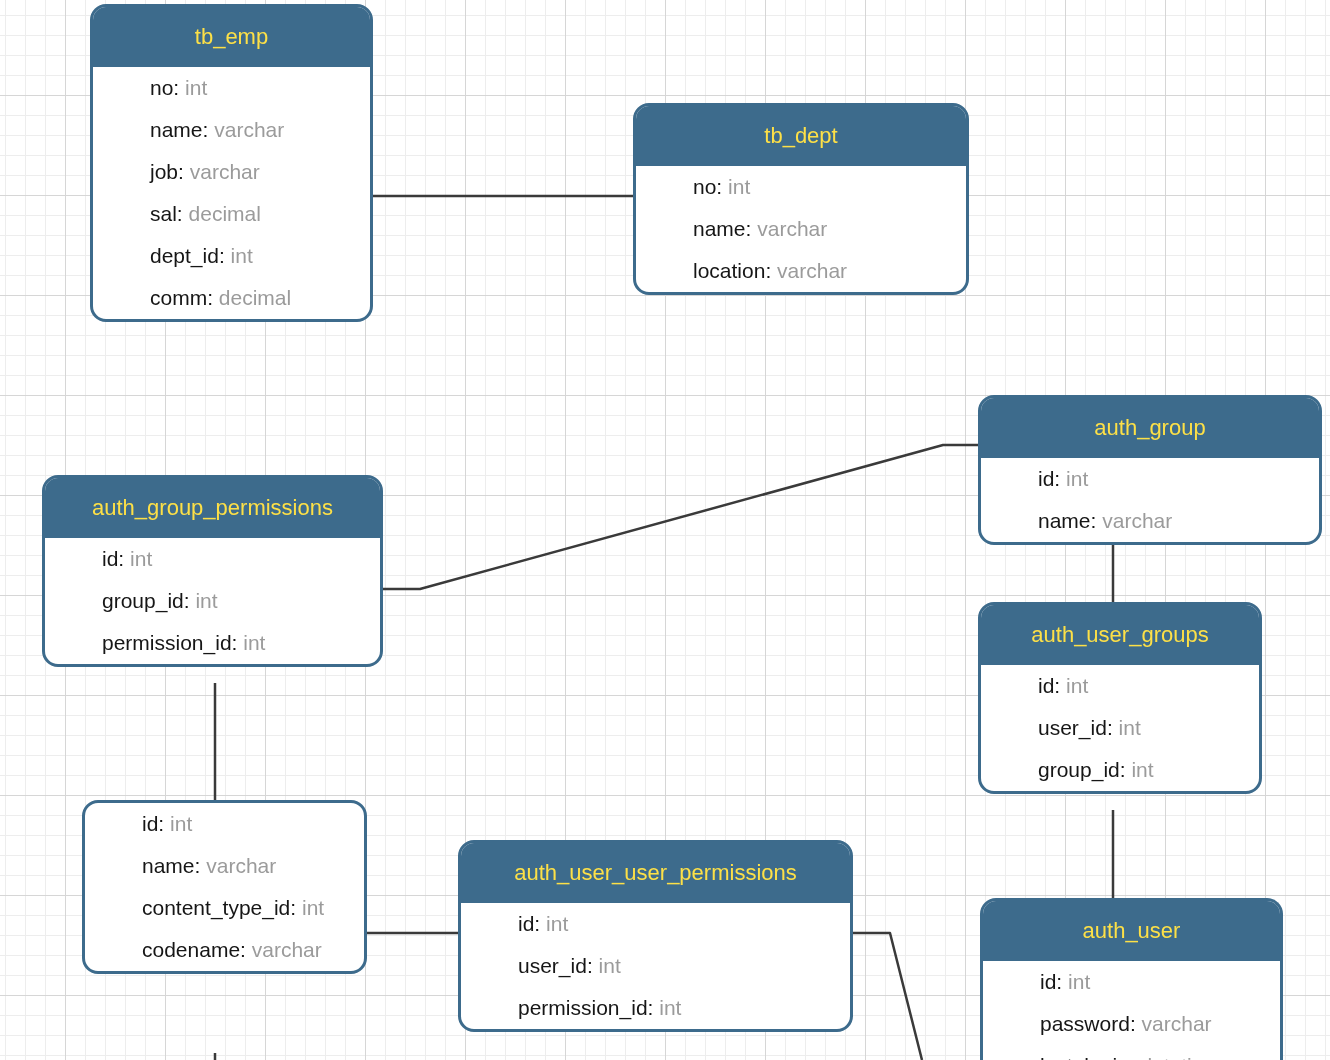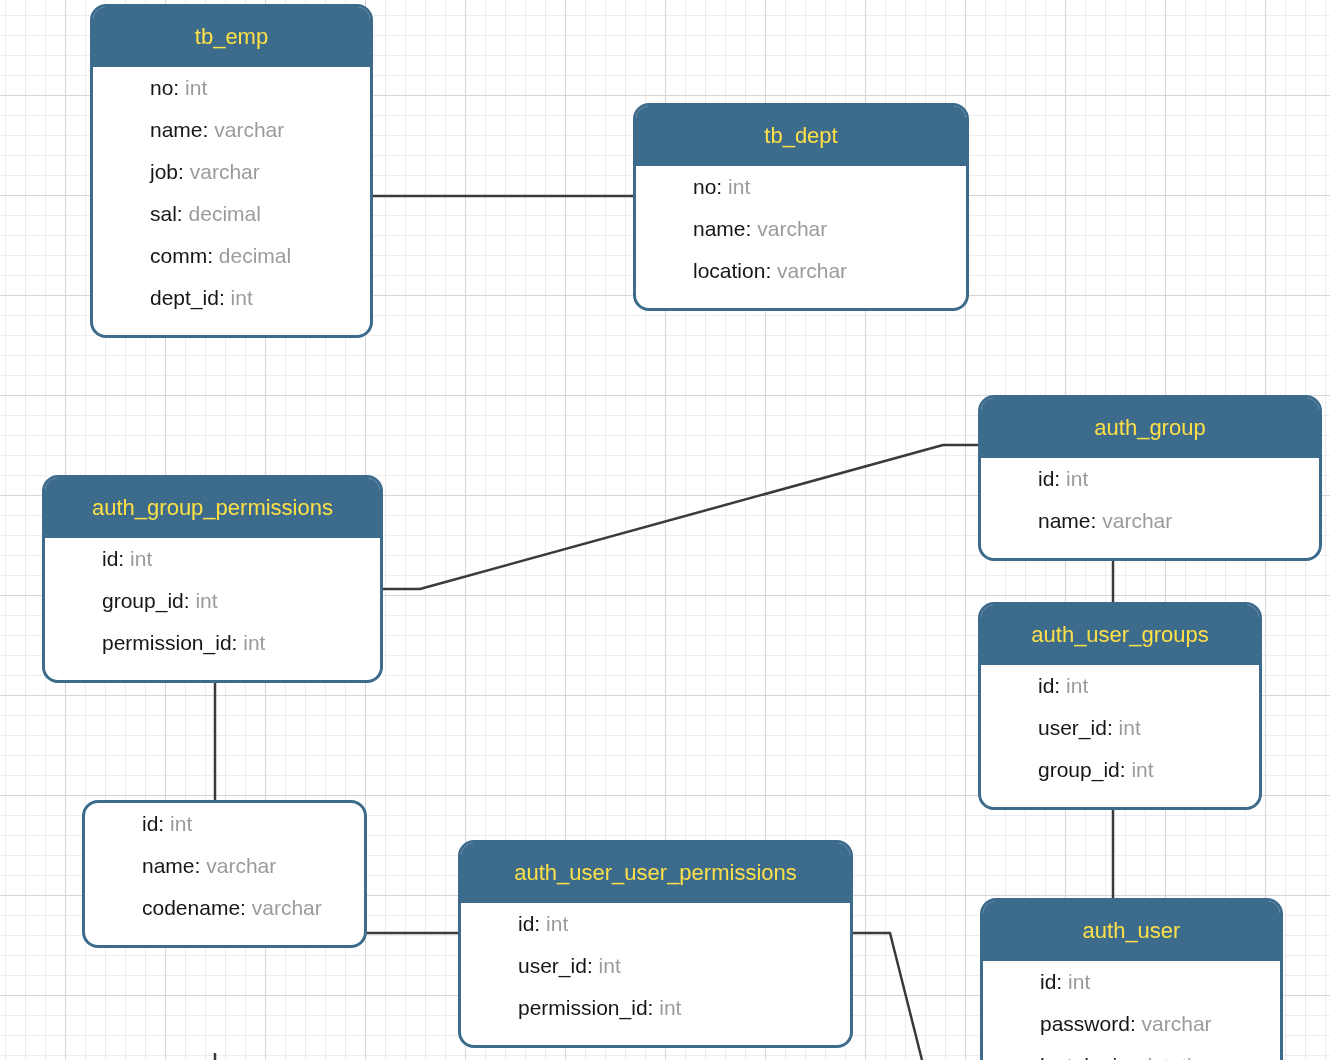--- a/index.html
+++ b/index.html
@@ -22,21 +22,21 @@
   svg.wires{position:absolute;left:0;top:0;z-index:1;}
   .db-table{
     position:absolute;z-index:2;box-sizing:border-box;
     background:#ffffff;border:3px solid #3d6b8c;border-radius:16px;
     overflow:hidden;
   }
   .thead{
     height:60px;line-height:60px;text-align:center;
     background:#3d6b8c;color:#fde047;font-size:22px;
   }
-  .tbody{padding:0 6px 16px 57px;}
+  .tbody{padding:0 6px 0 57px;}
   .frow{height:42px;line-height:42px;font-size:21px;white-space:nowrap;}
   .fname{color:#161616;}
   .fname::after{content:": ";color:#161616;white-space:pre;}
   .ftype{color:#9b9b9b;}
 </style>
 </head>
 <body>
 
 <div class="canvas">
 
@@ -53,22 +53,22 @@
 
   <div class="db-table" style="left:90px;top:4px;width:283px;">
     <div class="thead">
       <span>tb_emp</span>
     </div>
     <div class="tbody">
       <div class="frow"><span class="fname">no</span><span class="ftype">int</span></div>
       <div class="frow"><span class="fname">name</span><span class="ftype">varchar</span></div>
       <div class="frow"><span class="fname">job</span><span class="ftype">varchar</span></div>
       <div class="frow"><span class="fname">sal</span><span class="ftype">decimal</span></div>
+      <div class="frow"><span class="fname">dept_id</span><span class="ftype">int</span></div>
       <div class="frow"><span class="fname">comm</span><span class="ftype">decimal</span></div>
-      <div class="frow"><span class="fname">dept_id</span><span class="ftype">int</span></div>
     </div>
   </div>
 
   <div class="db-table" style="left:633px;top:103px;width:336px;">
     <div class="thead">
       <span>tb_dept</span>
     </div>
     <div class="tbody">
       <div class="frow"><span class="fname">no</span><span class="ftype">int</span></div>
       <div class="frow"><span class="fname">name</span><span class="ftype">varchar</span></div>
@@ -105,20 +105,21 @@
       <div class="frow"><span class="fname">id</span><span class="ftype">int</span></div>
       <div class="frow"><span class="fname">user_id</span><span class="ftype">int</span></div>
       <div class="frow"><span class="fname">group_id</span><span class="ftype">int</span></div>
     </div>
   </div>
 
   <div class="db-table" style="left:82px;top:800px;width:285px;">
     <div class="tbody">
       <div class="frow"><span class="fname">id</span><span class="ftype">int</span></div>
       <div class="frow"><span class="fname">name</span><span class="ftype">varchar</span></div>
+      <div class="frow"><span class="fname">content_type_id</span><span class="ftype">int</span></div>
       <div class="frow"><span class="fname">codename</span><span class="ftype">varchar</span></div>
     </div>
   </div>
 
   <div class="db-table" style="left:458px;top:840px;width:395px;">
     <div class="thead">
       <span>auth_user_user_permissions</span>
     </div>
     <div class="tbody">
       <div class="frow"><span class="fname">id</span><span class="ftype">int</span></div>

